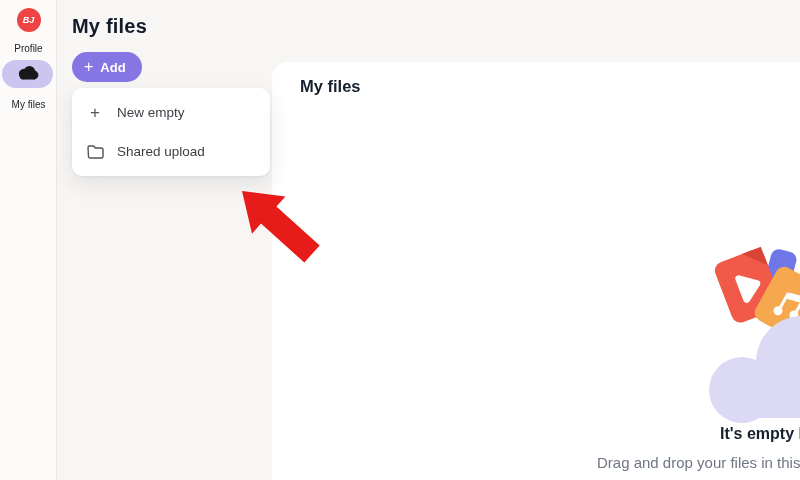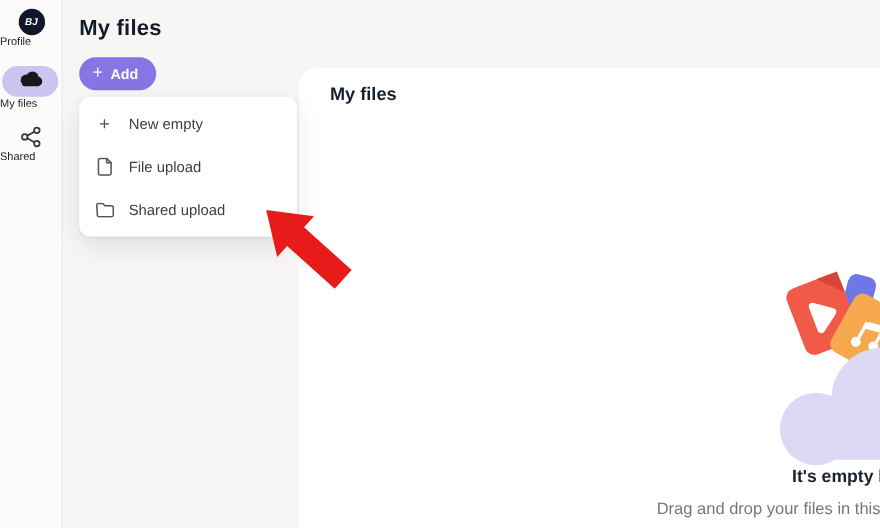--- a/index.html
+++ b/index.html
@@ -9,25 +9,25 @@
     background: #f7f6f4;
     position: relative;
     color: #141c2b;
   }
   .sidebar {
     position: absolute; left: 0; top: 0; width: 57px; height: 480px;
     background: #fcfbfa; border-right: 1px solid #e8e6e4; z-index: 2;
   }
   .profile-section { position: absolute; top: 8px; left: 0; width: 57px; text-align: center; cursor: pointer; }
   .avatar {
-    width: 24px; height: 24px; border-radius: 50%; background: #0f172a;
+    width: 24px; height: 24px; border-radius: 50%; background: #ef4444;
     color: #fff; font-size: 9px; font-weight: bold; line-height: 24px;
     margin: 0 auto; text-align: center; font-style: italic;
   }
-  .side-label { font-size: 10px; color: #22262b; margin-top: 1px; text-align: left; }
+  .side-label { font-size: 10px; color: #22262b; margin-top: 11px; text-align: center; }
   .nav-myfiles { position: absolute; top: 60px; left: 0; width: 57px; cursor: pointer; }
   .pill {
     width: 51px; height: 28px; background: #cbc5f0; border-radius: 14px;
     margin-left: 2px; display: flex; align-items: center; justify-content: center;
   }
   .nav-shared { position: absolute; top: 112px; left: 0; width: 57px; cursor: pointer; }
   .share-wrap { width: 57px; height: 24px; display: flex; align-items: center; justify-content: center; }
 
   .page-title {
     position: absolute; left: 72px; top: 15px; font-size: 20px; font-weight: bold;
@@ -92,56 +92,35 @@
             <circle cx="13.5" cy="7.5" r="5.6"></circle>
             <circle cx="18" cy="11" r="4.4"></circle>
             <rect x="4" y="10" width="16.5" height="5.4" rx="2.7"></rect>
           </g>
         </svg>
       </span>
     </div>
     <div class="side-label">My files</div>
   </div>
 
-  <div class="nav-shared">
-    <div class="share-wrap">
-      <svg width="21" height="21" viewBox="0 0 21 21" fill="none" stroke="#33383e" stroke-width="1.6">
-        <circle cx="15.5" cy="4.5" r="2.5"></circle>
-        <circle cx="4.5" cy="10.5" r="2.5"></circle>
-        <circle cx="15.5" cy="16.5" r="2.5"></circle>
-        <line x1="6.8" y1="9.3" x2="13.2" y2="5.7"></line>
-        <line x1="6.8" y1="11.7" x2="13.2" y2="15.3"></line>
-      </svg>
-    </div>
-    <div class="side-label">Shared</div>
-  </div>
 </aside>
 
 <h1 class="page-title">My files</h1>
 
 <button class="add-btn">
   <span class="plus">+</span>
   <span>Add</span>
 </button>
 
 <div class="menu">
   <div class="menu-item">
     <span class="mi-icon">
         <span class="plus-glyph">+</span>
       </span>
     <span>New empty</span>
-  </div>
-  <div class="menu-item">
-    <span class="mi-icon">
-      <svg width="15" height="17" viewBox="0 0 15 17" fill="none" stroke-width="1.4" stroke-linejoin="round">
-        <path d="M1.5 2.5 a1.5 1.5 0 0 1 1.5 -1.5 h6 l4 4 v9.5 a1.5 1.5 0 0 1 -1.5 1.5 h-8.5 a1.5 1.5 0 0 1 -1.5 -1.5 Z"></path>
-        <path d="M9 1 v4 h4.5"></path>
-      </svg>
-    </span>
-    <span>File upload</span>
   </div>
   <div class="menu-item">
     <span class="mi-icon">
       <svg width="17" height="14" viewBox="0 0 17 14" fill="none" stroke-width="1.4" stroke-linejoin="round">
         <path d="M1 2.5 a1.5 1.5 0 0 1 1.5 -1.5 h4 l1.8 2 h6.2 a1.5 1.5 0 0 1 1.5 1.5 v7 a1.5 1.5 0 0 1 -1.5 1.5 h-11.5 a1.5 1.5 0 0 1 -1.5 -1.5 Z"></path>
       </svg>
     </span>
     <span>Shared upload</span>
   </div>
 </div>

